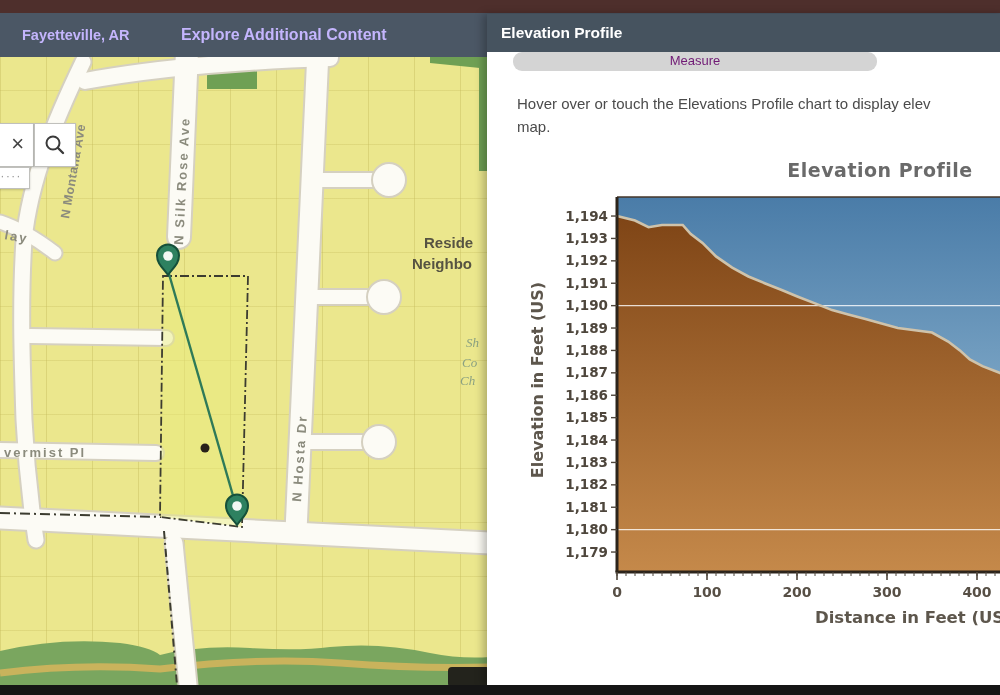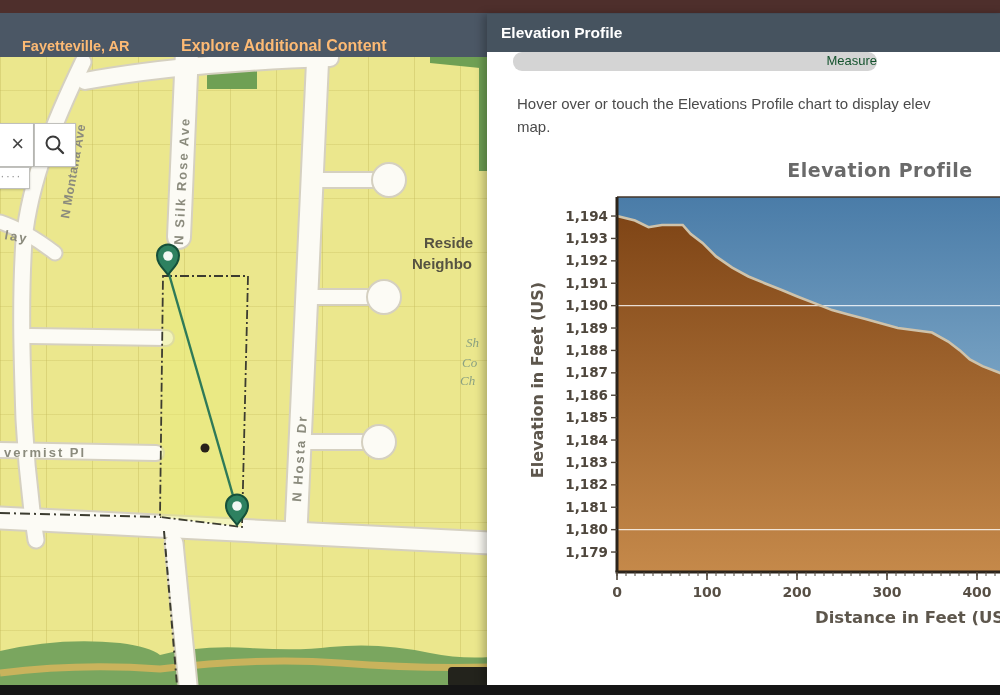--- a/index.html
+++ b/index.html
@@ -1,21 +1,21 @@
 <!DOCTYPE html>
 <html><head>
 <meta charset="utf-8">
 <style>
   html,body{margin:0;padding:0;background:#777;}
   .screen{position:relative;width:1000px;height:695px;overflow:hidden;background:#fff;
           font-family:"Liberation Sans",sans-serif;}
   
   .brown-bar{position:absolute;left:0;top:0;width:1000px;height:13px;background:#4e2f2c;}
   .header{position:absolute;left:0;top:13px;width:1000px;height:44px;background:#4b5765;}
-  .header .item{position:absolute;top:11px;height:36px;line-height:44px;color:#fdba74;
+  .header .item{position:absolute;top:0;height:36px;line-height:44px;color:#c4b5fd;
                 font-weight:bold;white-space:nowrap;cursor:pointer;}
   .hdr-loc{left:22px;font-size:14.5px;}
   .hdr-explore{left:181px;font-size:16px;}
   .hdr-open{left:412px;font-size:16px;}
   
   .map{position:absolute;left:0;top:57px;width:490px;height:628px;overflow:hidden;
        background:
          repeating-linear-gradient(90deg, rgba(199,189,95,.45) 0 1px, transparent 1px 46px),
          repeating-linear-gradient(0deg,  rgba(199,189,95,.35) 0 1px, transparent 1px 54px),
          #ebe78d;}
@@ -32,21 +32,21 @@
   .srch-btn{left:34px;top:66px;width:40px;height:42px;cursor:pointer;}
   .srch-btn svg{position:absolute;left:9px;top:10px;}
   .srch-dots{left:-8px;top:110px;width:36px;height:20px;color:#9a9a9a;font-size:13px;
              line-height:16px;text-align:center;letter-spacing:1px;cursor:pointer;}
   
   .panel{position:absolute;left:487px;top:14px;width:520px;height:671px;background:#fff;
          box-shadow:-4px 0 8px rgba(0,0,0,.25);}
   .panel-header{position:absolute;left:0;top:0;width:100%;height:38px;background:#46535f;}
   .panel-header .t{margin-left:14px;line-height:38px;color:#fff;font-size:15.5px;font-weight:bold;}
   .measure-tab{position:absolute;left:26px;top:38px;width:364px;height:19px;background:#d4d4d4;
-               text-align:right;color:#14532d;font-size:13px;line-height:17px;cursor:pointer;border-radius:9px;}
+               text-align:center;color:#701a75;font-size:13px;line-height:17px;cursor:pointer;border-radius:9px;}
   .note{position:absolute;left:30px;top:78px;width:900px;font-size:15px;color:#4b4b4b;line-height:1.55;
         white-space:nowrap;}
   .chart-title{position:absolute;left:243px;top:145px;width:300px;text-align:center;
                font-family:"DejaVu Sans",sans-serif;font-size:19px;font-weight:bold;color:#6a6a6a;letter-spacing:.5px;}
   .ylab{position:absolute;left:-77px;top:356px;width:256px;height:20px;text-align:center;
         transform:rotate(-90deg);font-family:"DejaVu Sans",sans-serif;font-size:16px;font-weight:bold;color:#5d564c;}
   .xlab{position:absolute;left:328px;top:594px;white-space:nowrap;
         font-family:"DejaVu Sans",sans-serif;font-size:16.5px;font-weight:bold;color:#5d564c;}
   .chart-svg{position:absolute;left:18px;top:180px;}
   .ytick{font-family:"DejaVu Sans",sans-serif;font-size:13.5px;font-weight:bold;fill:#4e463c;text-anchor:end;}

